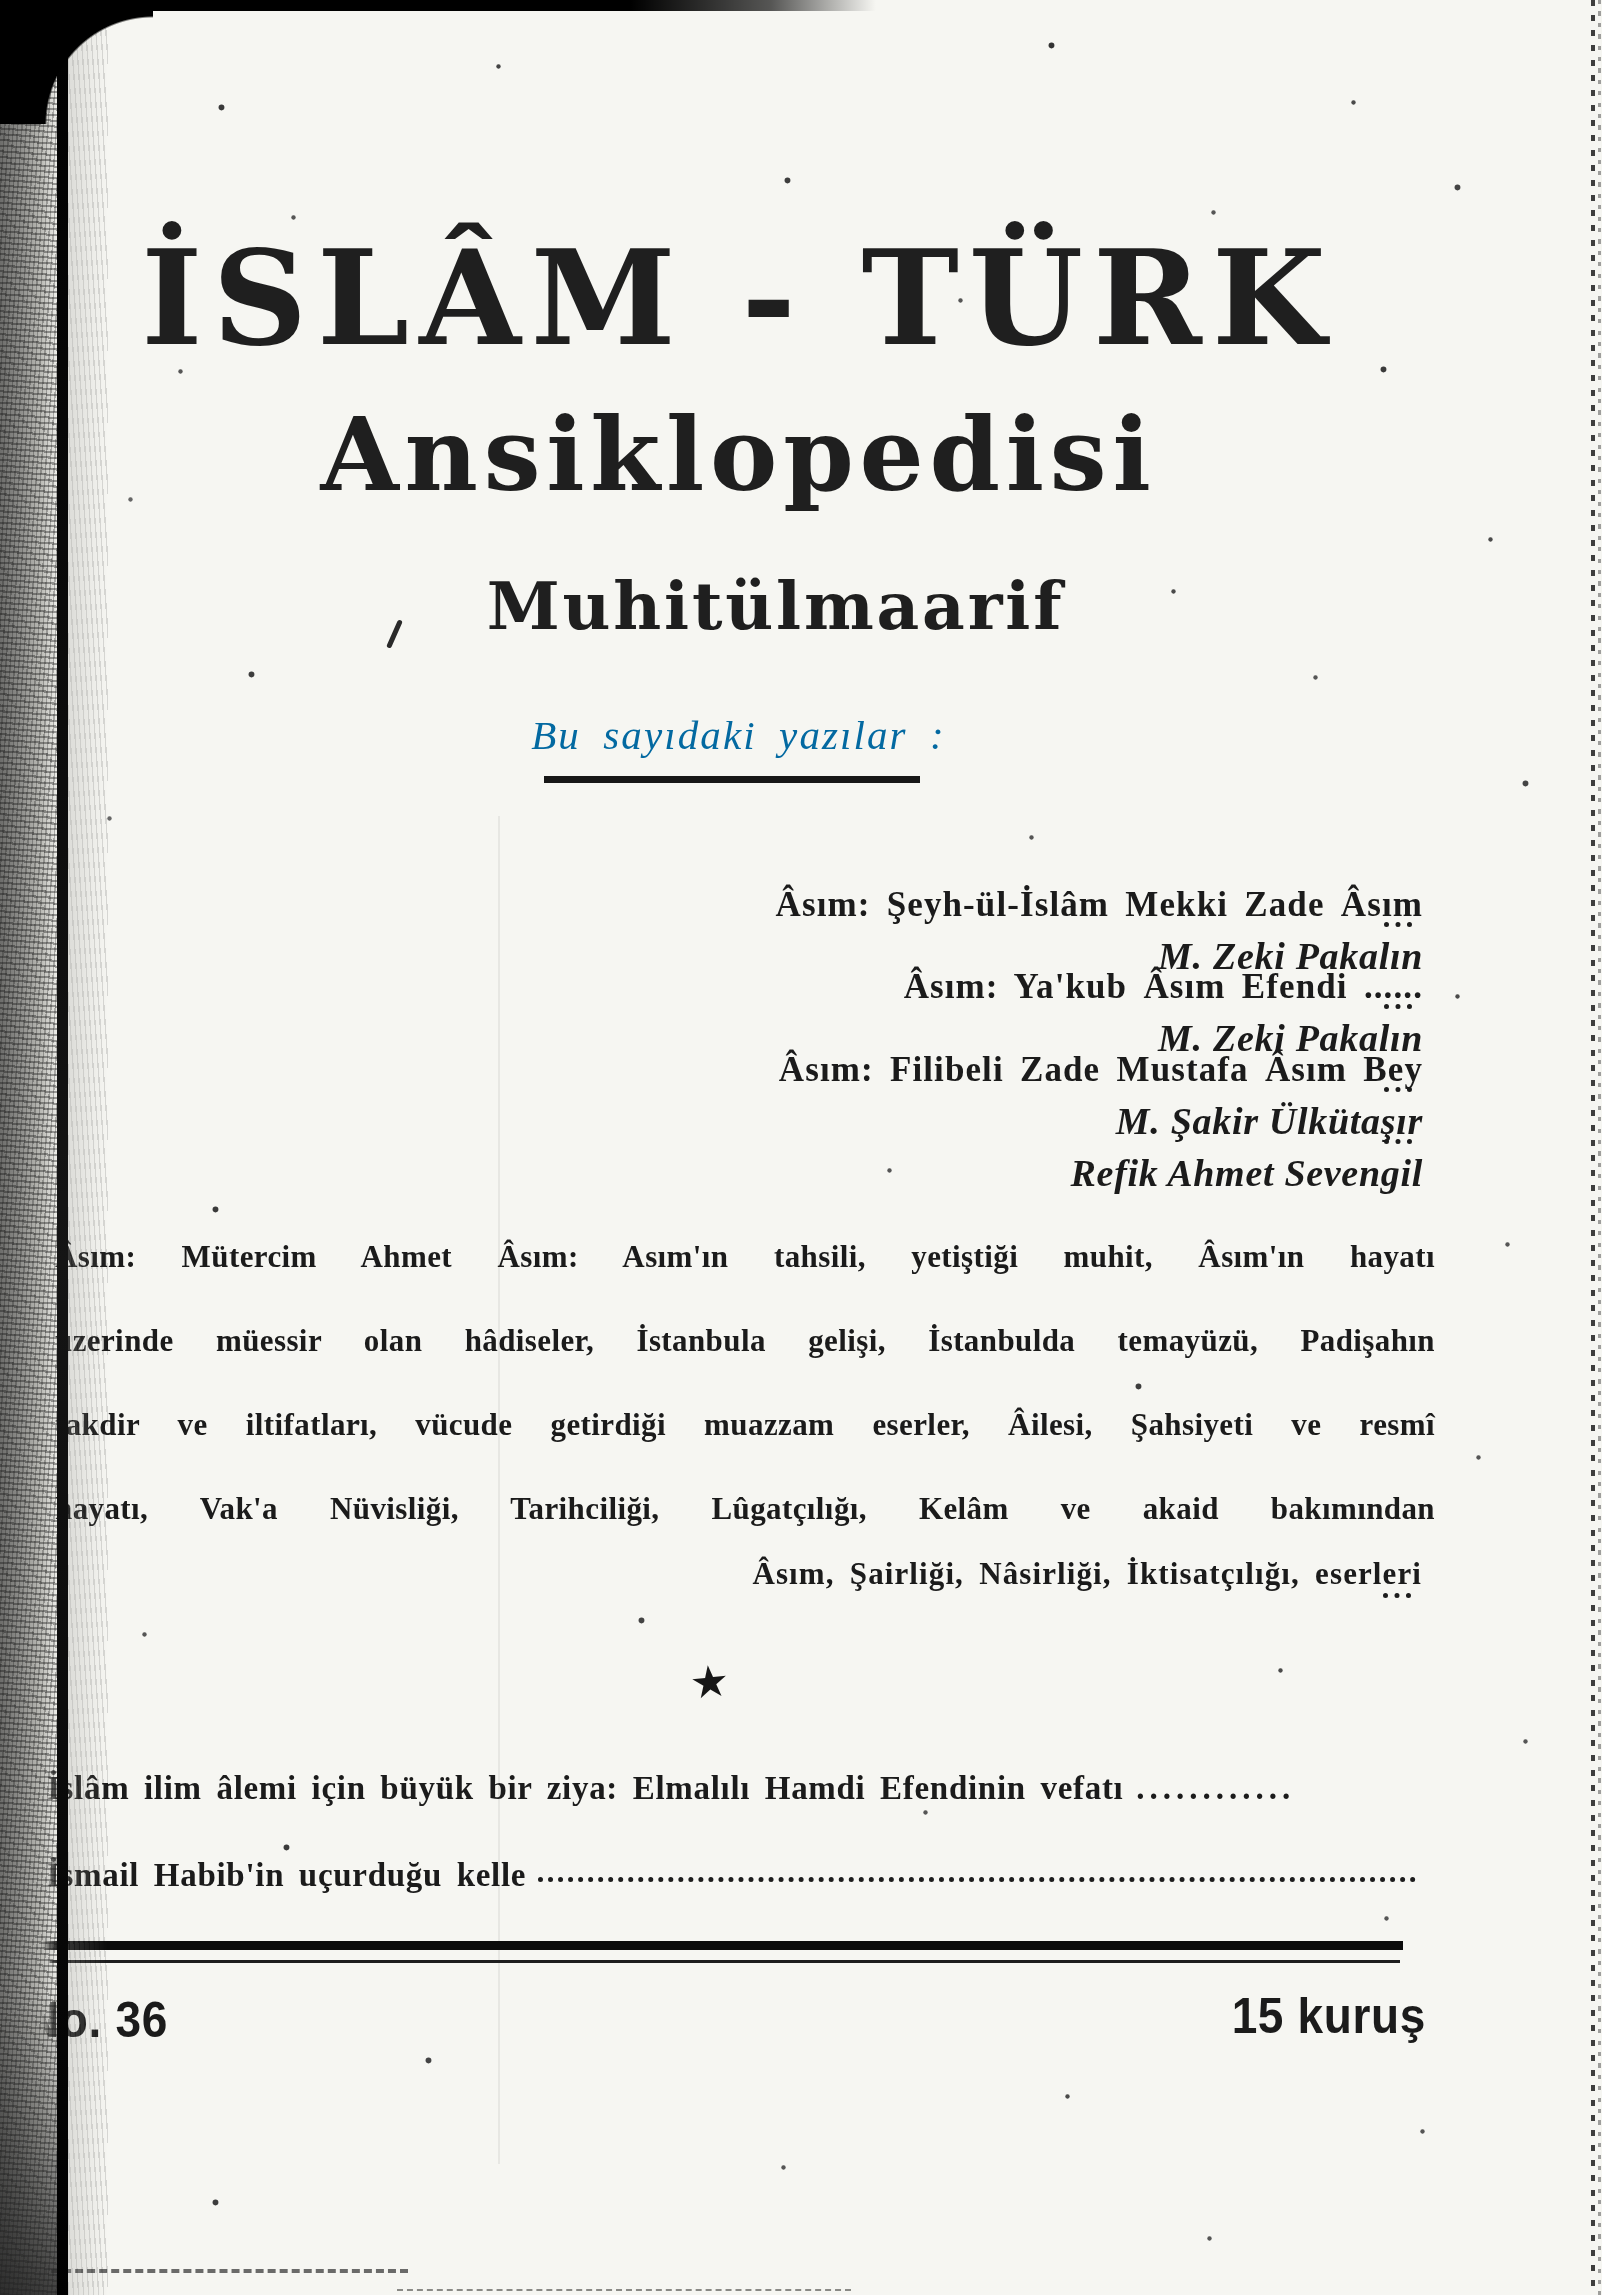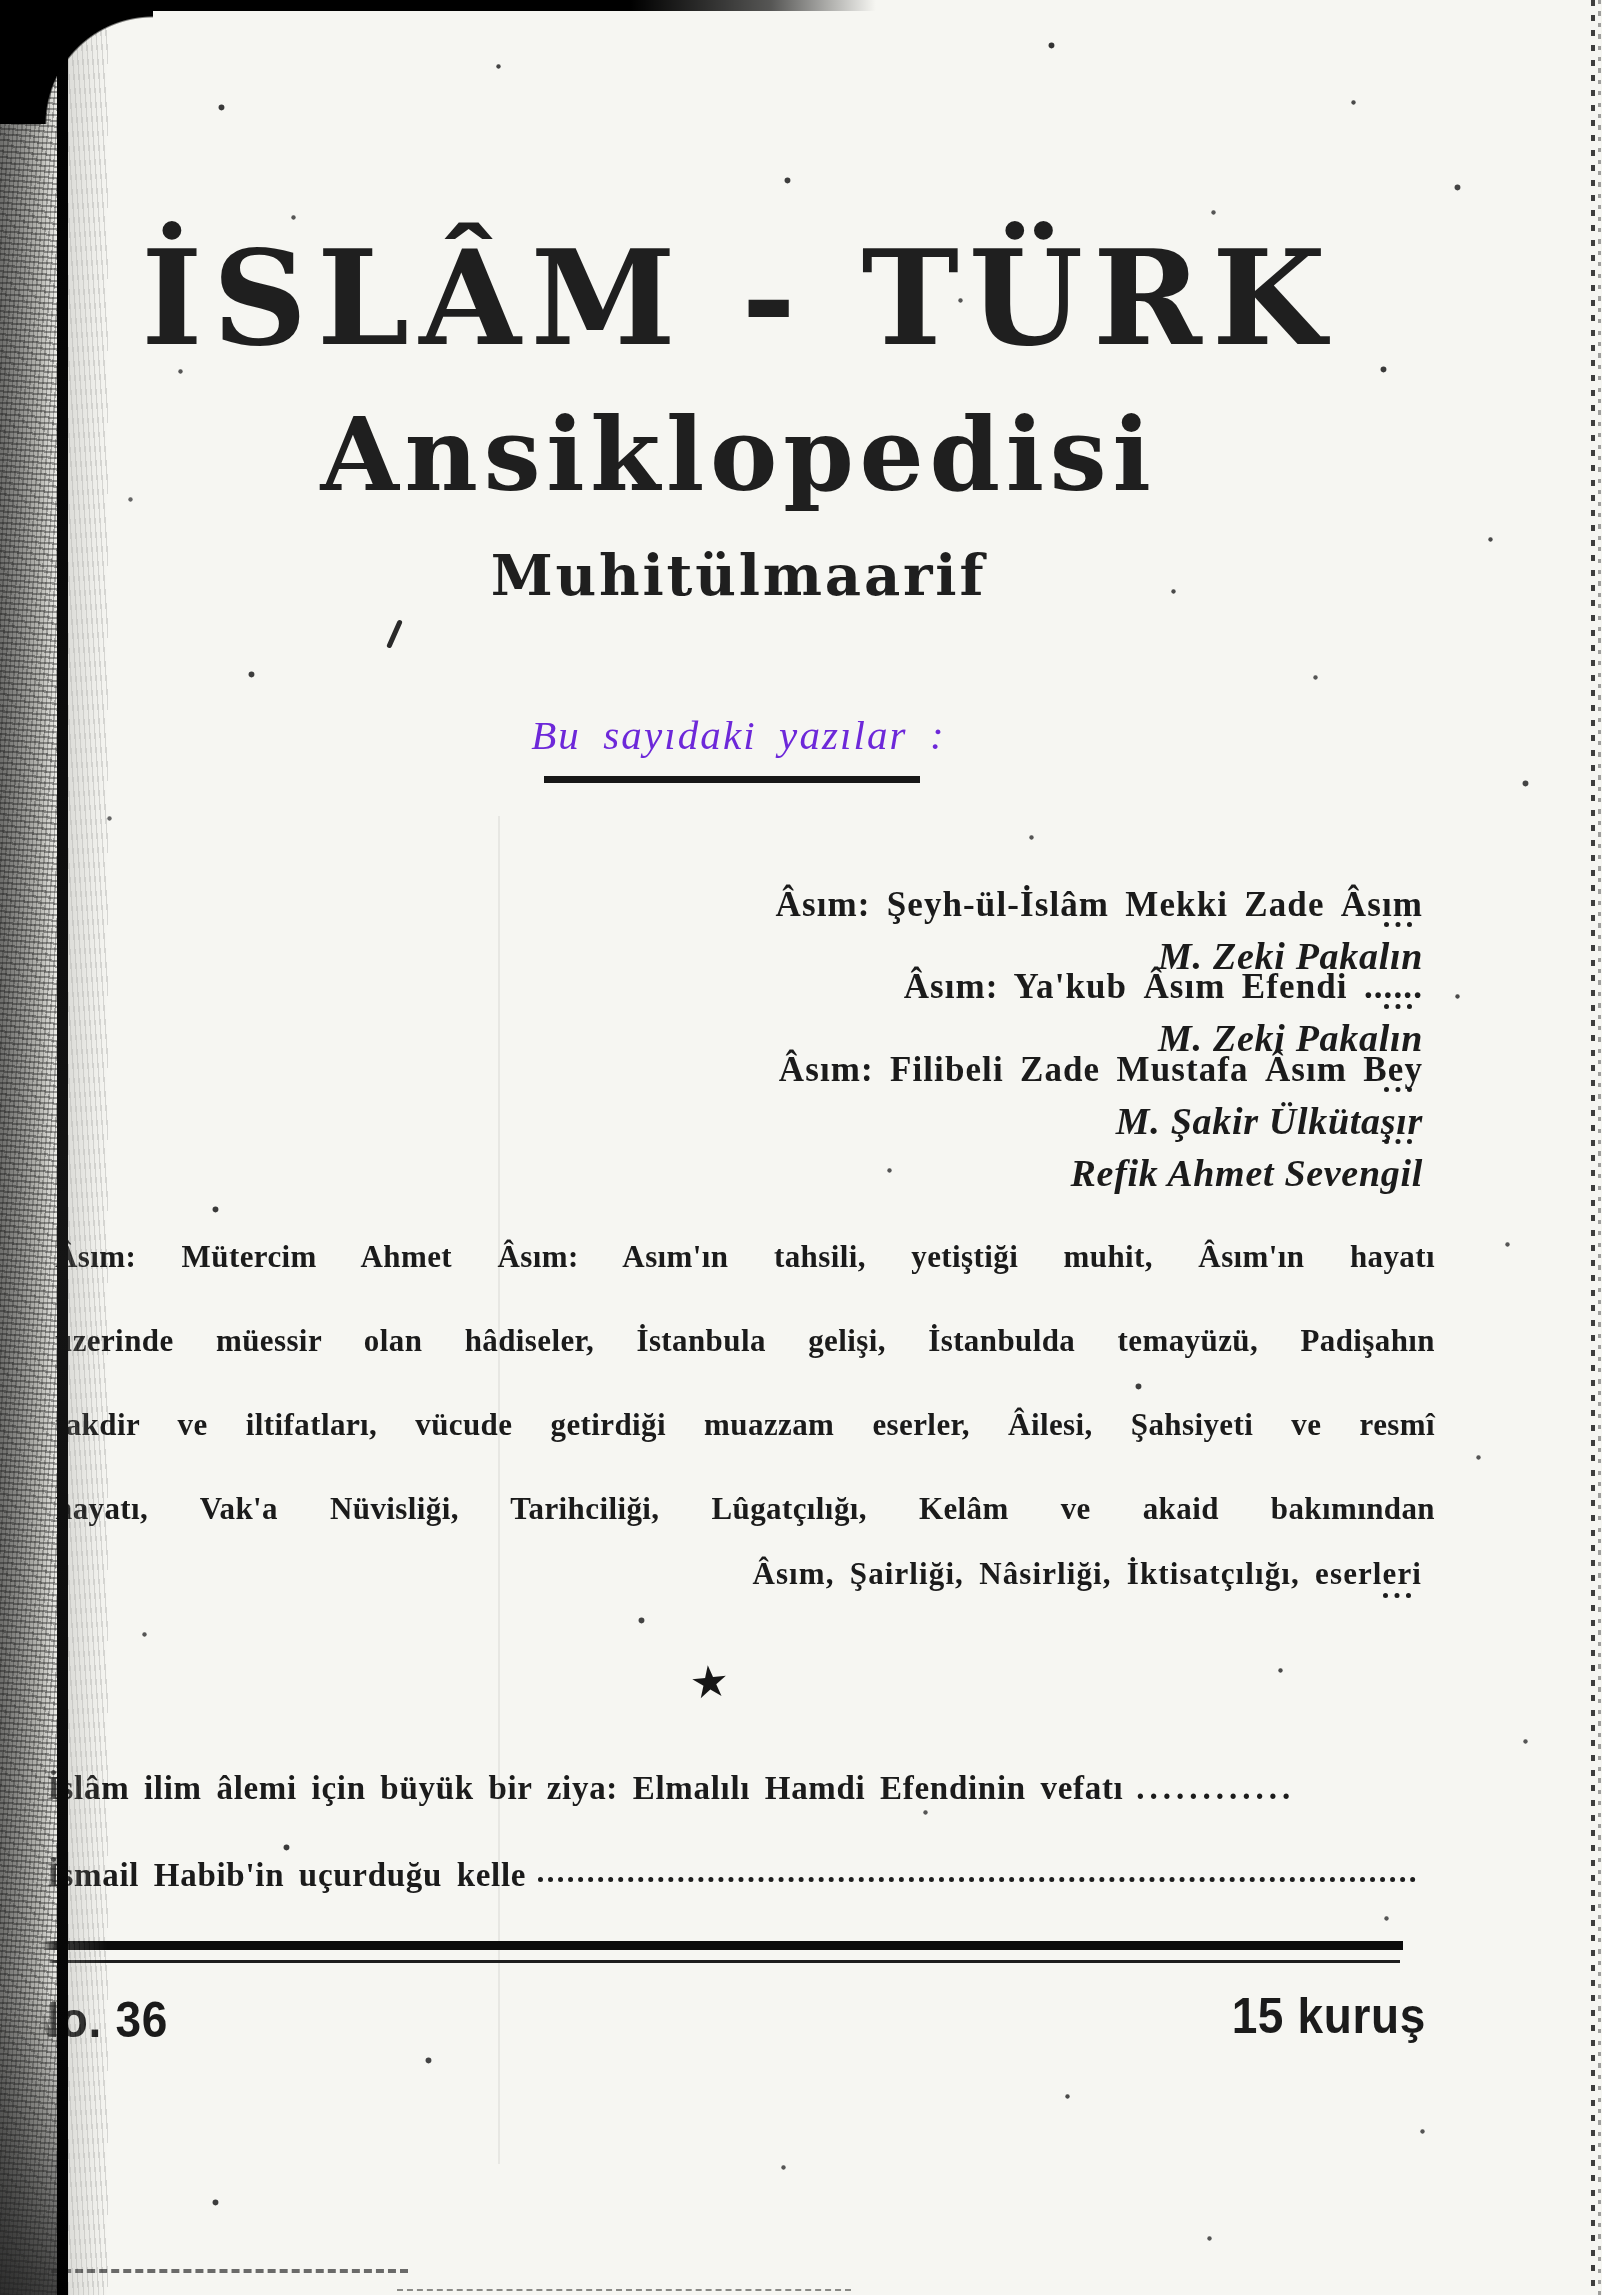--- a/index.html
+++ b/index.html
@@ -49,24 +49,24 @@
       1524px 1740px 0 0.7px #555, 285px 1846px 0 1.4px #3a3a3a, 924px 1811px 0 0.7px #555,
       1385px 1917px 0 0.7px #555, 427px 2059px 0 1.4px #444, 1066px 2095px 0 0.7px #4a4a4a,
       1421px 2130px 0 0.7px #555, 214px 2201px 0 1.4px #3d3d3d, 782px 2166px 0 0.7px #555,
       1208px 2237px 0 0.7px #555, 605px 441px 0 0.7px #555, 1172px 590px 0 0.7px #4a4a4a,
       959px 299px 0 0.7px #555;}
   
   .m-line{position:absolute;left:55px;width:1367px;text-align:center;z-index:2;
     font-family:"DejaVu Serif","Liberation Serif",serif;font-weight:bold;color:#1f1f1f;line-height:1.1;}
   .m1{top:226px;font-size:131px;letter-spacing:10px;}
   .m2{top:399px;font-size:101px;letter-spacing:5.7px;}
-  .m3{top:545px;font-size:56px;letter-spacing:2.8px;}
+  .m3{top:570px;font-size:66px;letter-spacing:2.8px;margin-left:37px;}
   
   .heading{position:absolute;left:55px;width:1367px;top:711px;text-align:center;z-index:2;
-    font-style:italic;font-size:41px;letter-spacing:2.1px;word-spacing:10px;color:#6d28d9;}
+    font-style:italic;font-size:41px;letter-spacing:2.1px;word-spacing:10px;color:#0369a1;}
   .heading-rule{position:absolute;left:544px;top:776px;width:376px;height:7px;background:#171717;z-index:2;}
   
   .toc-row{position:absolute;left:70px;width:1353px;height:50px;display:flex;align-items:flex-end;z-index:2;flex-direction:column;}
   .toc-label{font-weight:bold;font-size:35px;letter-spacing:1.1px;word-spacing:6.4px;white-space:nowrap;line-height:1;}
   .leader{flex:1 1 auto;border-bottom:5.7px dotted #1d1d1d;margin:0 11.4px 10px 11.4px;min-width:28px;}
   .toc-author{font-weight:bold;font-style:italic;font-size:38px;letter-spacing:0.7px;white-space:nowrap;line-height:1;}
   .r1{top:887px;} .r2{top:969px;} .r3{top:1052px;} .r4{top:1139px;}
   
   .feature{position:absolute;left:55px;width:1380px;top:1215px;z-index:2;}
   .jline{font-weight:bold;font-size:31px;line-height:84px;letter-spacing:0.4px;

